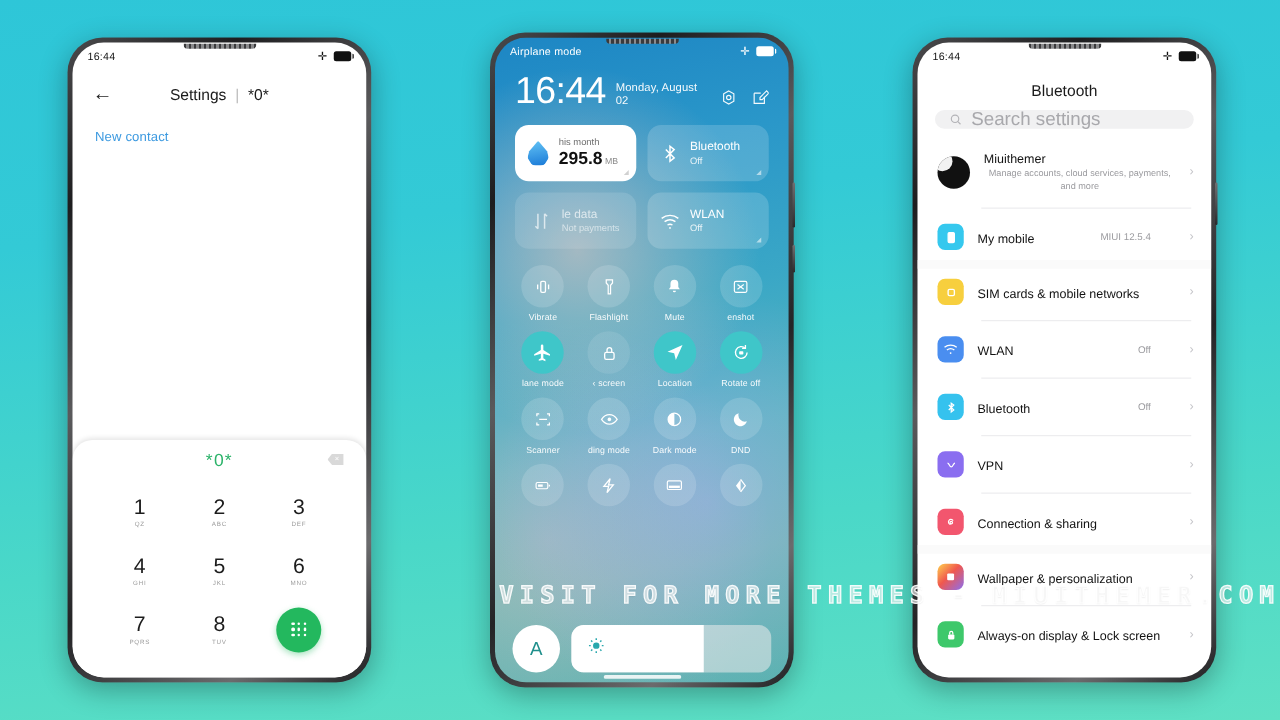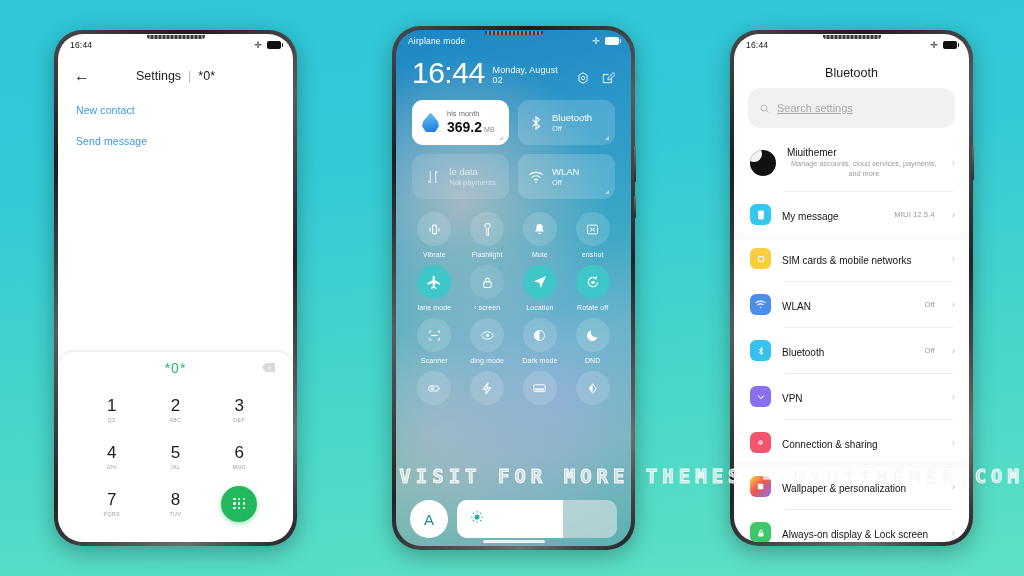--- a/index.html
+++ b/index.html
@@ -175,42 +175,42 @@
   .p2-slider .sun { position:absolute; left: 13px; top:50%; transform:translateY(-50%); z-index:2; }
   .p2-homebar {
     position:absolute; bottom: 3px; left:50%; transform:translateX(-50%);
     width: 62px; height:3px; border-radius:2px; background:rgba(255,255,255,0.85);
   }
 
   
   #phone3 .screen { background:#fff; color:#111; }
   .p3-title { text-align:center; font-size: 12.5px; padding: 10px 0 8px 0; color:#1b1b1b; }
   .p3-search {
-    margin: 0 14px; height: 40px; border-radius: 13px; background:#f1f1f2;
+    margin: 0 14px; height: 15px; border-radius: 13px; background:#f1f1f2;
     display:flex; align-items:center; gap:7px; padding: 0 11px;
-    font-size: 11px; color:#a8a8ac;text-decoration:underline;
+    font-size: 15px; color:#a8a8ac;
   }
   .p3-list { padding: 10px 0 0 0; }
   .p3-item {
     display:flex; align-items:center; gap:11px; padding: 8px 14px 8px 16px;
     min-height: 34px;
   }
   .p3-ico {
     width: 21px; height:21px; border-radius: 6px; flex:0 0 21px;
     display:flex; align-items:center; justify-content:center; color:#fff; font-size:11px;
   }
   .p3-ico.avatar { border-radius:50%; background:#111; position:relative; overflow:hidden; width:26px;height:26px;flex:0 0 26px;}
   .p3-ico.avatar::after{
     content:''; position:absolute; left:-4px; top:-4px; width:16px;height:16px;
     background:#f2f2f2; border-radius:50%;
   }
   .p3-txt { flex:1; min-width:0; }
   .p3-name { font-size: 10px; color:#131313; line-height:1.3; }
   .p3-sub { font-size: 7.3px; color:#9b9b9f; line-height:1.38; margin-top:0;text-align:center; }
-  .p3-val { font-size: 7.8px; color:#9b9b9f; margin-right:6px; }
+  .p3-val { font-size: 7.8px; color:#9b9b9f; margin-right:20px; }
   .p3-chev { color:#c6c6ca; font-size: 10px; line-height:1; }
   .p3-div { height:1px; background:#ededef; margin: 4px 16px 4px 51px; }
   .p3-gap { height: 7px; background:#fafafa; }
 
   
   .watermark {
     position:absolute; left:0; right:0; top: 465px; text-align:right;
     font-family: "DejaVu Sans Mono", monospace;
     font-size: 19px; font-weight: 700; letter-spacing: 5px;
     color: rgba(255,255,255,0.62);
@@ -236,21 +236,20 @@
 
     <div class="p1-head">
       <span class="p1-back">←</span>
       <div class="p1-title">
         <span>Settings</span><span class="sep">|</span><span>*0*</span>
       </div>
     </div>
 
     <div class="p1-links">
       <div class="p1-link">New contact</div>
-      <div class="p1-link">Send message</div>
     </div>
 
     <div class="p1-dialpanel">
       <div class="p1-numrow">
         <span class="p1-number">*0*</span>
         <span class="p1-backspace">
             <span>×</span>
           </span>
       </div>
       <div class="p1-keys">
@@ -337,21 +336,21 @@
           </svg>
         </span>
       </span>
     </div>
 
     <div class="p2-tiles">
       <div class="tile white">
         <span class="drop"></span>
         <span>
           <div class="t-data-top">his month</div>
-          <div><span class="t-data-val">369.2</span><span class="t-data-unit">MB</span></div>
+          <div><span class="t-data-val">295.8</span><span class="t-data-unit">MB</span></div>
         </span>
         <span class="corner"></span>
       </div>
 
       <div class="tile">
         <svg viewBox="0 0 24 24" width="16" height="16" fill="none" stroke="#fff" stroke-width="1.8">
           <path d="M7 7l10 10-5 4V3l5 4L7 17"></path>
         </svg>
         <span>
           <div class="t-l1">Bluetooth</div>
@@ -590,21 +589,21 @@
         <span class="p3-chev">›</span>
       </div>
       <div class="p3-div"></div>
       <div class="p3-item">
         <span class="p3-ico" style="background:#35c8ee">
           <svg viewBox="0 0 24 24" width="12" height="12" fill="none" stroke="#fff" stroke-width="2">
               <rect x="7" y="4" width="10" height="16" rx="2" fill="#fff"></rect>
             </svg>
         </span>
         <span class="p3-txt">
-          <span class="p3-name">My message</span>
+          <span class="p3-name">My mobile</span>
         </span>
         <span class="p3-val">MIUI 12.5.4</span>
         <span class="p3-chev">›</span>
       </div>
 
       <div class="p3-gap"></div>
 
       <div class="p3-item">
         <span class="p3-ico" style="background:#f7cf3e">
           <svg viewBox="0 0 24 24" width="12" height="12" fill="none" stroke="#fff" stroke-width="2.2">

